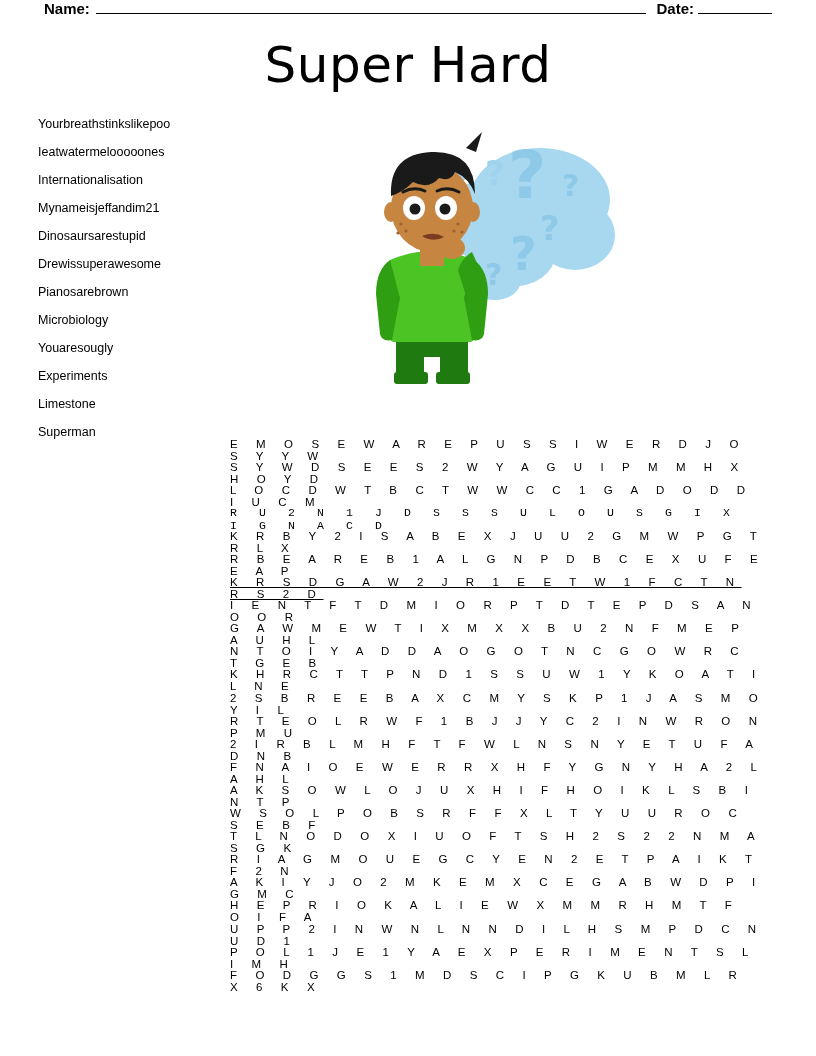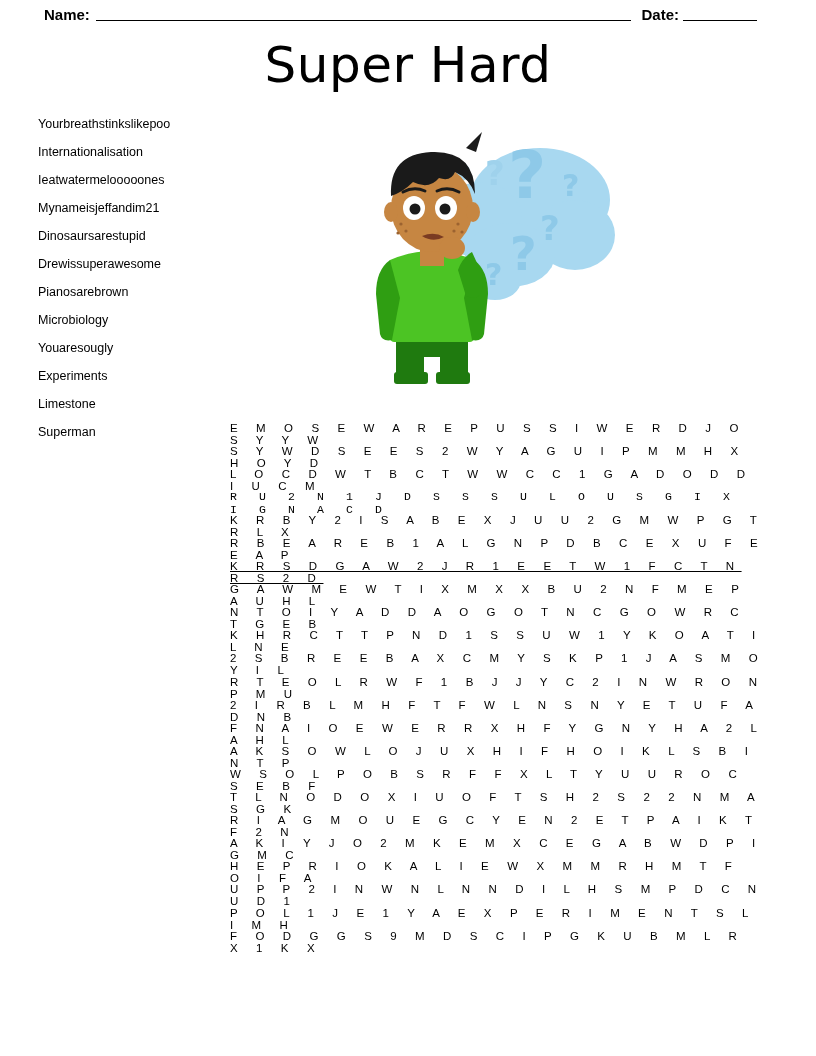--- a/index.html
+++ b/index.html
@@ -15,22 +15,22 @@
   }
 
   
   .header-row {
     position: absolute;
     top: 0px;
     left: 0px;
     width: 816px;
     height: 28px;
     display: flex;
-    align-items: center;
-    padding: 0 59px 0 44px;
+    align-items: flex-start;
+    padding: 0 44px 0 44px;
     font-size: 15px;
     font-weight: bold;
   }
   .name-label { margin-right: 4px; white-space: nowrap; }
   .name-rule {
     flex: 1 1 auto;
     border-bottom: 1px solid #000;
     height: 14px;
     margin: 0 10px 0 2px;
   }
@@ -72,21 +72,21 @@
     position: absolute;
     top: 120px;
     left: 370px;
     width: 270px;
     height: 275px;
   }
 
   
   .grid {
     position: absolute;
-    top: 422px;
+    top: 438px;
     left: 230px;
     width: 536px;
     font-size: 11.5px;
     letter-spacing: 0px;
   }
   .grid-row {
     display: flex;
     height: 23.1px;
     align-items: center;
   }
@@ -98,22 +98,22 @@
   <span class="name-label">Name:</span>
   <span class="name-rule"></span>
   <span class="date-label">Date:</span>
   <span class="date-rule"></span>
 </div>
 
 <div class="title">Super Hard</div>
 
 <div class="word-list">
   <div class="word-item">Yourbreathstinkslikepoo</div>
+  <div class="word-item">Ieatwatermelooooones</div>
   <div class="word-item">Internationalisation</div>
-  <div class="word-item">Ieatwatermelooooones</div>
   <div class="word-item">Mynameisjeffandim21</div>
   <div class="word-item">Dinosaursarestupid</div>
   <div class="word-item">Drewissuperawesome</div>
   <div class="word-item">Pianosarebrown</div>
   <div class="word-item">Microbiology</div>
   <div class="word-item">Youaresougly</div>
   <div class="word-item">Experiments</div>
   <div class="word-item">Limestone</div>
   <div class="word-item">Superman</div>
 </div>
@@ -199,20 +199,23 @@
   <div class="grid-row">
       <span style="letter-spacing:7.6px;">K R B Y 2 I S A B E X J U U 2 G M W P G T R L X</span>
     </div>
   <div class="grid-row">
       <span style="letter-spacing:7.6px;">R B E A R E B 1 A L G N P D B C E X U F E E A P</span>
     </div>
   <div class="grid-row">
       <span style="letter-spacing:7.6px;text-decoration:underline;">K R S D G A W 2 J R 1 E E T W 1 F C T N R S 2 D</span>
     </div>
   <div class="grid-row">
+      <span style="letter-spacing:7.6px;">I E N T F T D M I O R P T D T E P D S A N O O R</span>
+    </div>
+  <div class="grid-row">
       <span style="letter-spacing:7.6px;">G A W M E W T I X M X X B U 2 N F M E P A U H L</span>
     </div>
   <div class="grid-row">
       <span style="letter-spacing:7.6px;">N T O I Y A D D A O G O T N C G O W R C T G E B</span>
     </div>
   <div class="grid-row">
       <span style="letter-spacing:7.6px;">K H R C T T P N D 1 S S U W 1 Y K O A T I L N E</span>
     </div>
   <div class="grid-row">
       <span style="letter-spacing:7.6px;">2 S B R E E B A X C M Y S K P 1 J A S M O Y I L</span>
@@ -244,15 +247,15 @@
   <div class="grid-row">
       <span style="letter-spacing:7.6px;">H E P R I O K A L I E W X M M R H M T F O I F A</span>
     </div>
   <div class="grid-row">
       <span style="letter-spacing:7.6px;">U P P 2 I N W N L N N D I L H S M P D C N U D 1</span>
     </div>
   <div class="grid-row">
       <span style="letter-spacing:7.6px;">P O L 1 J E 1 Y A E X P E R I M E N T S L I M H</span>
     </div>
   <div class="grid-row">
-      <span style="letter-spacing:7.6px;">F O D G G S 9 M D S C I P G K U B M L R X 1 K X</span>
+      <span style="letter-spacing:7.6px;">F O D G G S 1 M D S C I P G K U B M L R X 6 K X</span>
     </div>
 </div>
 
 </body></html>

